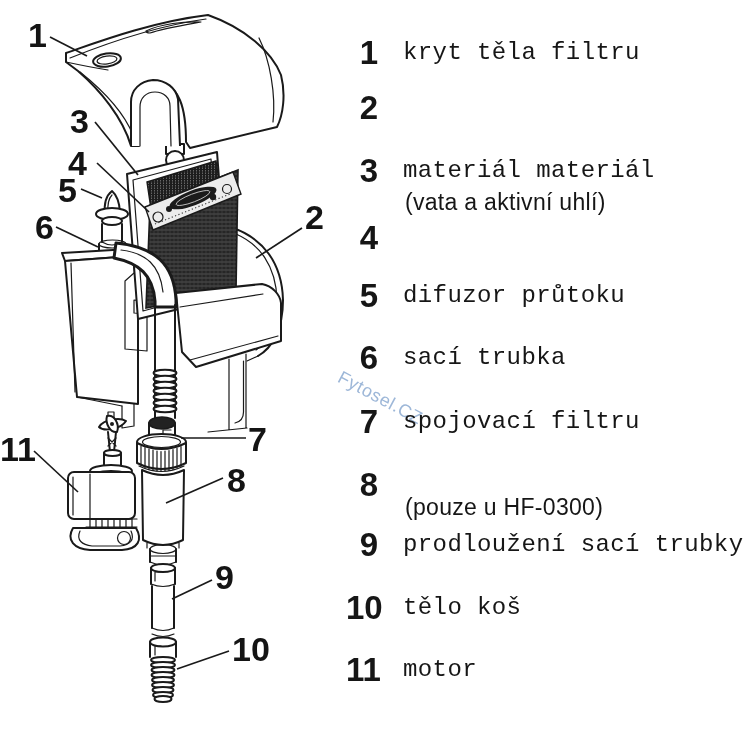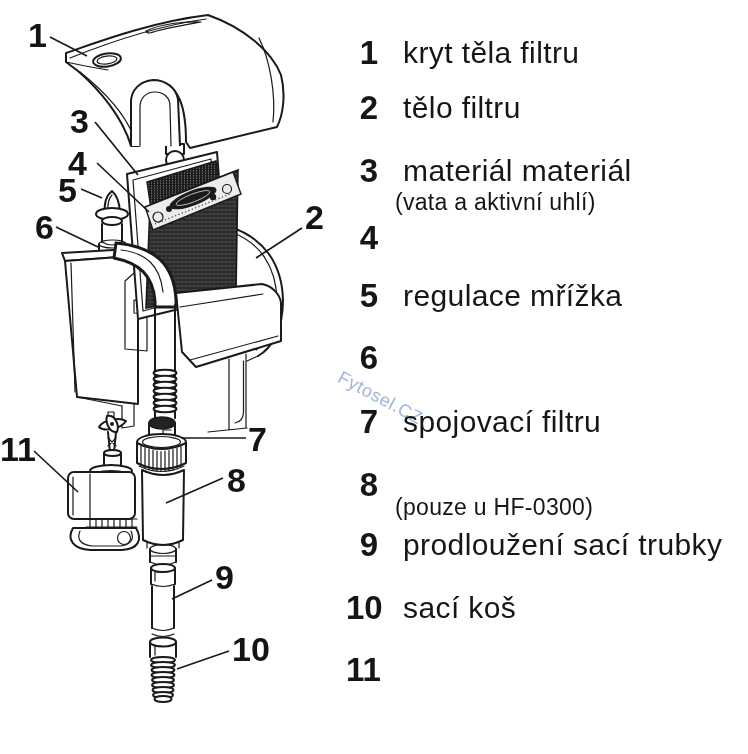--- a/index.html
+++ b/index.html
@@ -10,22 +10,22 @@
   .diagram-svg circle, .diagram-svg polygon, .diagram-svg rect { vector-effect:none; }
   .ol  { fill:#ffffff; stroke:#1a1a1a; stroke-width:2; stroke-linejoin:round; }
   .ol3 { fill:#ffffff; stroke:#1a1a1a; stroke-width:3; stroke-linejoin:round; }
   .ln  { fill:none; stroke:#1a1a1a; stroke-width:1.2; stroke-linejoin:round; stroke-linecap:round; }
   .ln2 { fill:none; stroke:#1a1a1a; stroke-width:2; stroke-linejoin:round; stroke-linecap:round; }
   .ld  { stroke:#1a1a1a; stroke-width:1.7; }
   .co  { font:700 34px "Liberation Sans", sans-serif; fill:#141414; }
   .lrow  { position:absolute; left:346px; white-space:nowrap; display:flex; }
   .lnum  { display:inline-block; width:57px; padding-right:25px; box-sizing:border-box;
            text-align:right; font-weight:700; font-size:33px; line-height:38px; }
-  .llabel{ font-size:30px; line-height:38px; letter-spacing:0.4px; }
-  .lsub  { position:absolute; left:395px; font-size:23px; line-height:26px; letter-spacing:0.3px; }
+  .llabel{ font-size:24px; line-height:38px; letter-spacing:0.4px;font-family:Liberation Mono, monospace; }
+  .lsub  { position:absolute; left:405px; font-size:23px; line-height:26px; letter-spacing:0.3px; }
   .watermark { position:absolute; left:344px; top:367px; transform:rotate(28deg);
                transform-origin:0 0; font-size:18px; letter-spacing:0.6px; color:#9db7d8; }
 </style>
 </head>
 <body>
 
 <div class="stage">
 
   <svg class="diagram-svg" width="350" height="754" viewBox="0 0 350 754" xmlns="http://www.w3.org/2000/svg">
     <defs>
@@ -218,50 +218,51 @@
 
   <div class="watermark">Fytosel.CZ</div>
 
   <div>
     <div class="lrow" style="top:34px">
       <span class="lnum">1</span>
       <span class="llabel">kryt těla filtru</span>
     </div>
     <div class="lrow" style="top:89px">
       <span class="lnum">2</span>
-      <span class="llabel">tělo filtru</span>
     </div>
     <div class="lrow" style="top:152px">
       <span class="lnum">3</span>
       <span class="llabel">materiál materiál</span>
     </div>
     <div class="lsub" style="top:189px">(vata a aktivní uhlí)</div>
     <div class="lrow" style="top:219px">
       <span class="lnum">4</span>
     </div>
     <div class="lrow" style="top:277px">
       <span class="lnum">5</span>
-      <span class="llabel">regulace mřížka</span>
+      <span class="llabel">difuzor průtoku</span>
     </div>
     <div class="lrow" style="top:339px">
       <span class="lnum">6</span>
+      <span class="llabel">sací trubka</span>
     </div>
     <div class="lrow" style="top:403px">
       <span class="lnum">7</span>
       <span class="llabel">spojovací filtru</span>
     </div>
     <div class="lrow" style="top:466px">
       <span class="lnum">8</span>
     </div>
     <div class="lsub" style="top:494px">(pouze u HF-0300)</div>
     <div class="lrow" style="top:526px">
       <span class="lnum">9</span>
       <span class="llabel">prodloužení sací trubky</span>
     </div>
     <div class="lrow" style="top:589px">
       <span class="lnum">10</span>
-      <span class="llabel">sací koš</span>
+      <span class="llabel">tělo koš</span>
     </div>
     <div class="lrow" style="top:651px">
       <span class="lnum">11</span>
+      <span class="llabel">motor</span>
     </div>
   </div>
 </div>
 
 </body></html>

